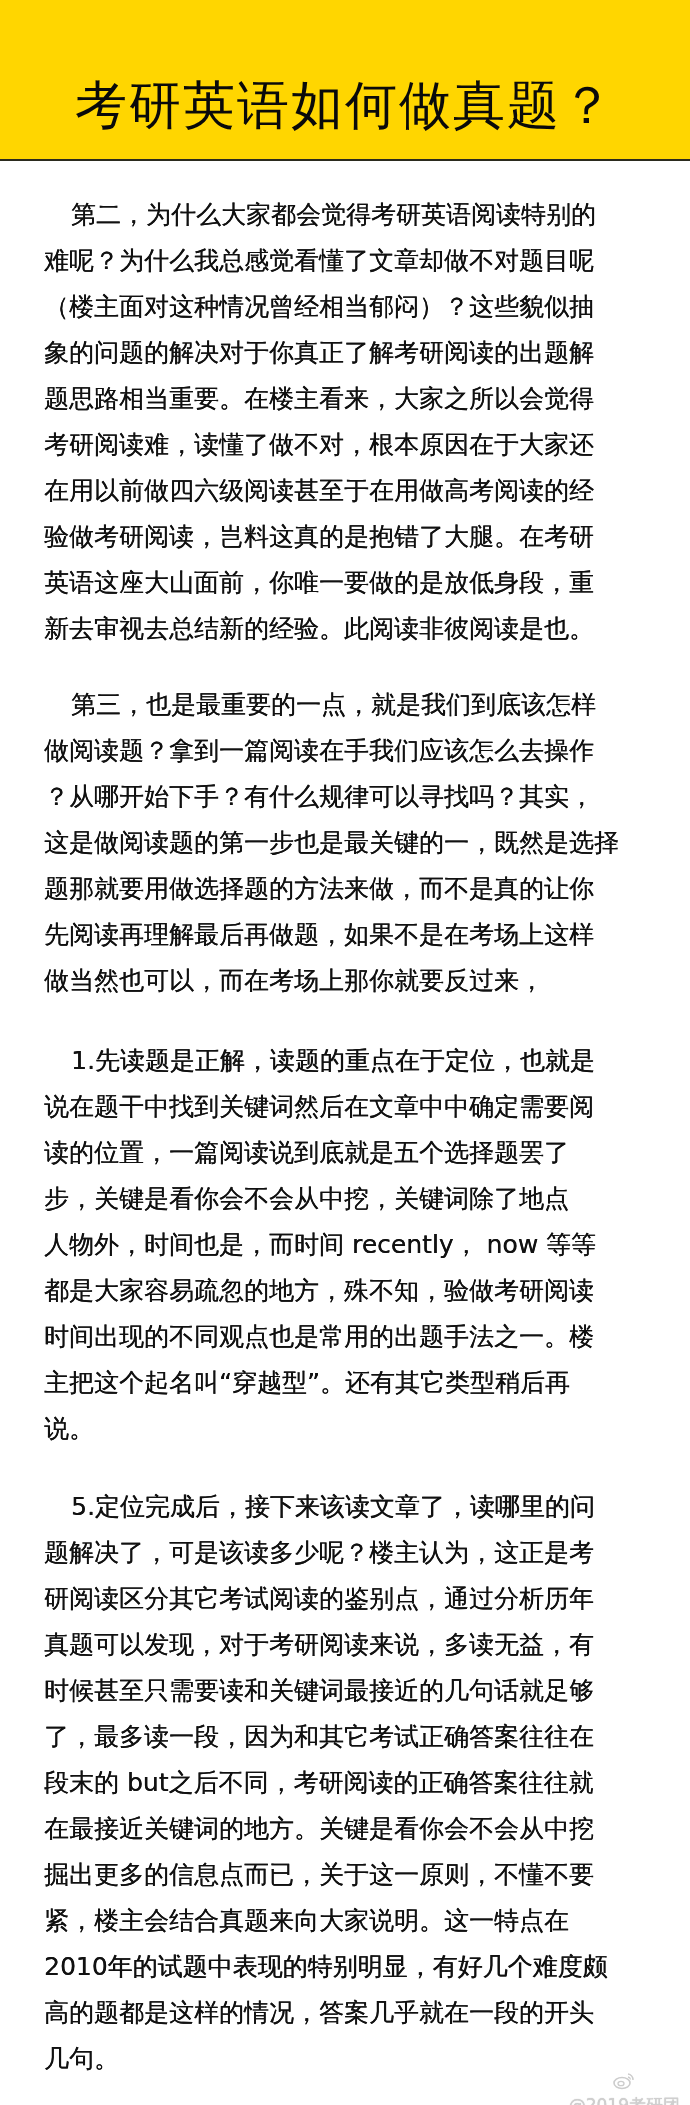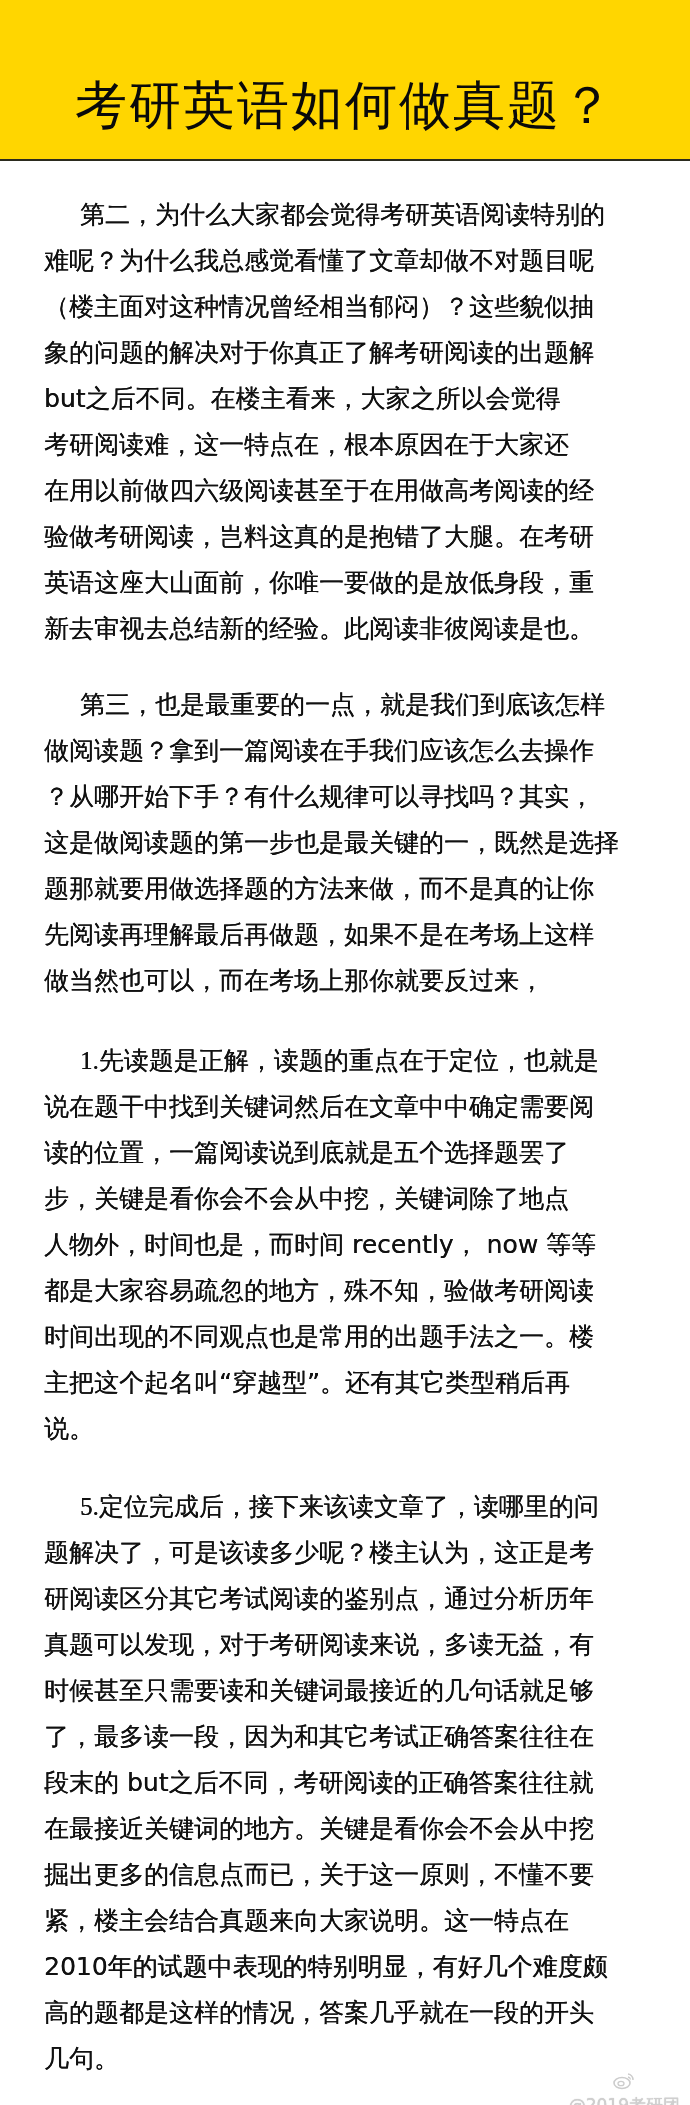--- a/index.html
+++ b/index.html
@@ -49,22 +49,21 @@
       left: 44px;
       width: 590px;
       height: 46px;
       line-height: 46px;
       font-size: 25px;
       white-space: nowrap;
       color: #111;
       text-shadow: 0.3px 0 0 #111;
     }
     .line.indent {
-      left: 80px;
-      font-family: Liberation Serif, serif;
+      left: 71px;
     }
     .watermark {
       position: absolute;
       right: 10px;
       top: 2072px;
       display: flex;
       align-items: center;
       gap: 4px;
       color: #cfcfcf;
       font-size: 17px;
@@ -87,22 +86,22 @@
   <div class="title">考研英语如何做真题？</div>
 </div>
 
 <div class="content">
 
   <div>
     <div class="line indent" style="top:192px">第二，为什么大家都会觉得考研英语阅读特别的</div>
     <div class="line" style="top:238px">难呢？为什么我总感觉看懂了文章却做不对题目呢</div>
     <div class="line" style="top:284px">（楼主面对这种情况曾经相当郁闷）？这些貌似抽</div>
     <div class="line" style="top:330px">象的问题的解决对于你真正了解考研阅读的出题解</div>
-    <div class="line" style="top:376px">but之后不同。在楼主看来，大家之所以会觉得</div>
-    <div class="line" style="top:422px">考研阅读难，这一特点在，根本原因在于大家还</div>
+    <div class="line" style="top:376px">题思路相当重要。在楼主看来，大家之所以会觉得</div>
+    <div class="line" style="top:422px">考研阅读难，读懂了做不对，根本原因在于大家还</div>
     <div class="line" style="top:468px">在用以前做四六级阅读甚至于在用做高考阅读的经</div>
     <div class="line" style="top:514px">验做考研阅读，岂料这真的是抱错了大腿。在考研</div>
     <div class="line" style="top:560px">英语这座大山面前，你唯一要做的是放低身段，重</div>
     <div class="line" style="top:606px">新去审视去总结新的经验。此阅读非彼阅读是也。</div>
   </div>
 
   <div>
     <div class="line indent" style="top:682px">第三，也是最重要的一点，就是我们到底该怎样</div>
     <div class="line" style="top:728px">做阅读题？拿到一篇阅读在手我们应该怎么去操作</div>
     <div class="line" style="top:774px">？从哪开始下手？有什么规律可以寻找吗？其实，</div>

